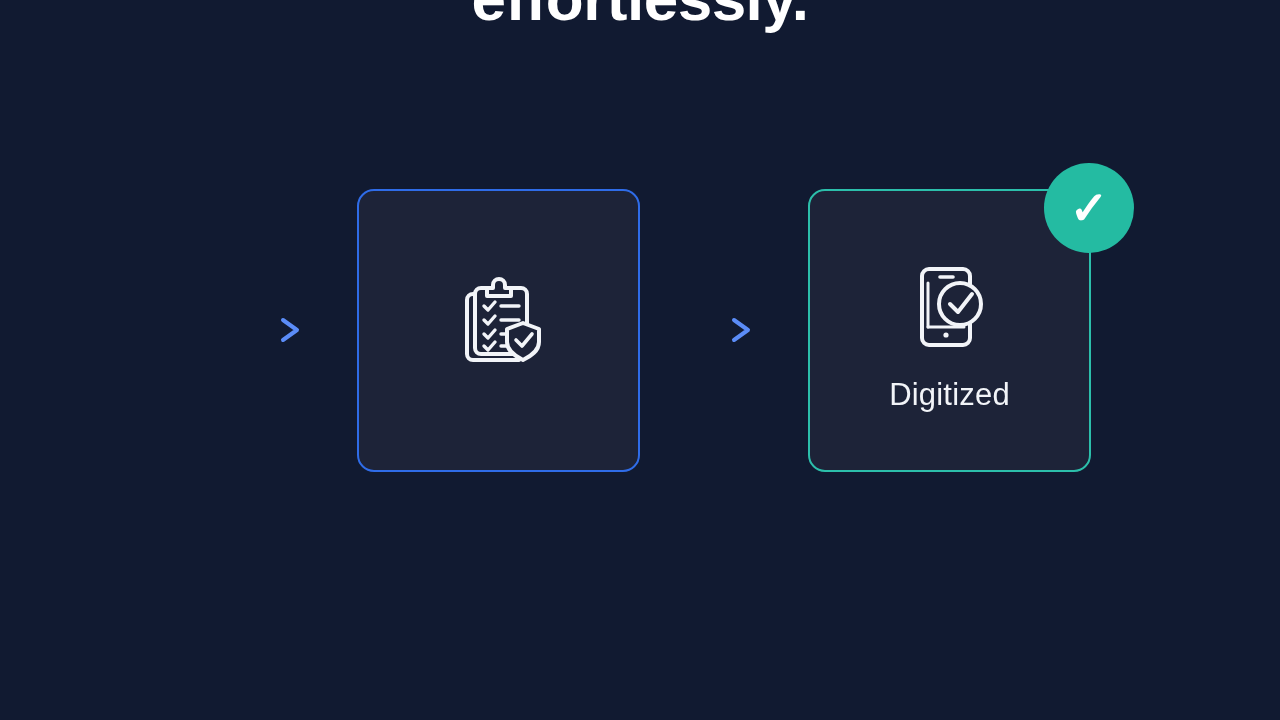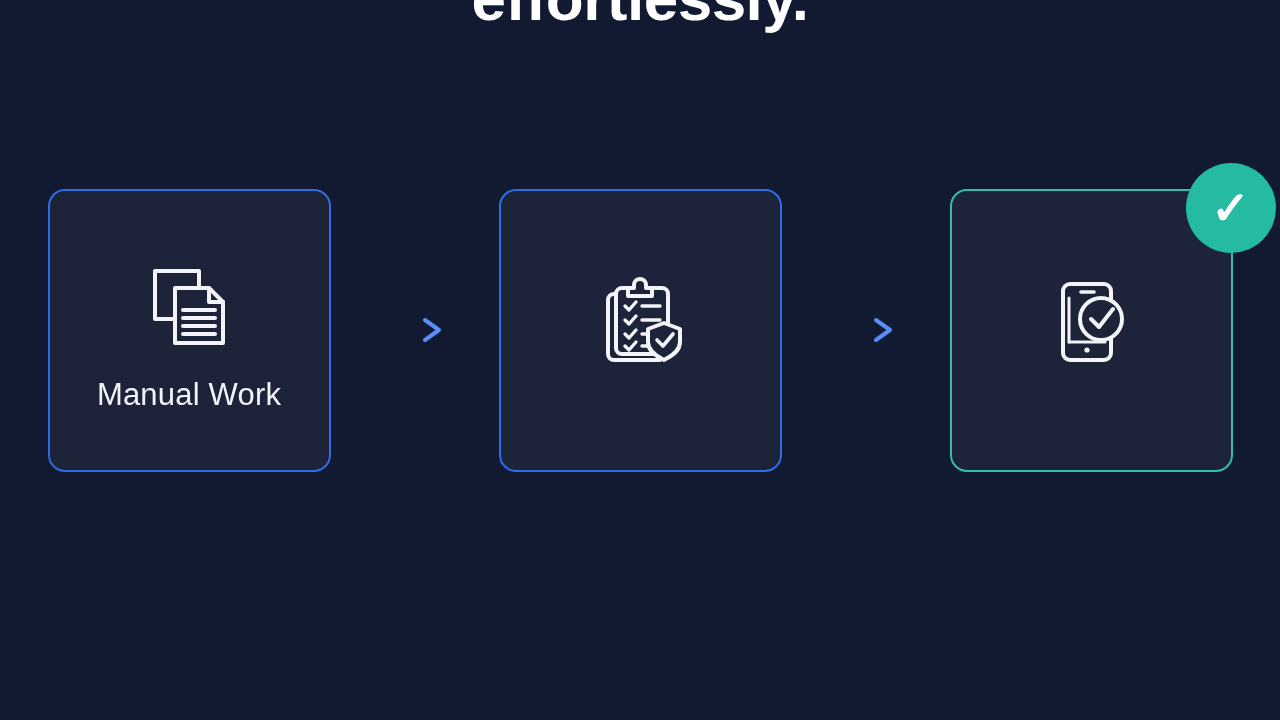--- a/index.html
+++ b/index.html
@@ -121,37 +121,20 @@
 </style>
 </head>
 <body>
 
 <div class="heading-wrap">
   <div class="heading">effortlessly.</div>
 </div>
 
 <div class="flow">
 
-  <div class="card">
-    <div class="card-icon">
-      <svg viewBox="0 0 92 92" fill="none" stroke="#f2f4f8" stroke-width="4" stroke-linejoin="round" stroke-linecap="round">
-
-        <rect x="12" y="10" width="44" height="48"></rect>
-
-        <path d="M32 27 H66 L80 41 V82 H32 Z" fill="#1d2338"></path>
-        <path d="M66 27 V41 H80"></path>
-
-        <line x1="40" y1="49" x2="72" y2="49"></line>
-        <line x1="40" y1="57" x2="72" y2="57"></line>
-        <line x1="40" y1="65" x2="72" y2="65"></line>
-        <line x1="40" y1="73" x2="72" y2="73"></line>
-      </svg>
-    </div>
-    <div class="card-label">Manual Work</div>
-  </div>
 
   <div class="connector">
     <svg width="62" height="30" viewBox="0 0 62 30">
       <defs>
         <linearGradient id="arrowGrad1" x1="0" y1="0" x2="1" y2="0">
           <stop offset="0%" stop-color="#2a55c8"></stop>
           <stop offset="100%" stop-color="#5b8cf7"></stop>
         </linearGradient>
       </defs>
       <line x1="2" y1="15" x2="48" y2="15" stroke="url(#arrowGrad1)" stroke-width="4" stroke-linecap="round"></line>
@@ -207,17 +190,18 @@
 
         <circle cx="42" cy="74" r="2.6" fill="#f2f4f8" stroke="none"></circle>
 
         <line x1="24" y1="22" x2="24" y2="66" stroke-width="3"></line>
         <line x1="24" y1="66" x2="60" y2="66" stroke-width="3"></line>
 
         <circle cx="56" cy="43" r="21" fill="#1d2338"></circle>
         <polyline points="46,43 54,51 68,33" stroke-width="4"></polyline>
       </svg>
     </div>
+    <div class="card-label">Digitized</div>
 
     <div class="badge">✓</div>
   </div>
 
 </div>
 
 </body></html>

